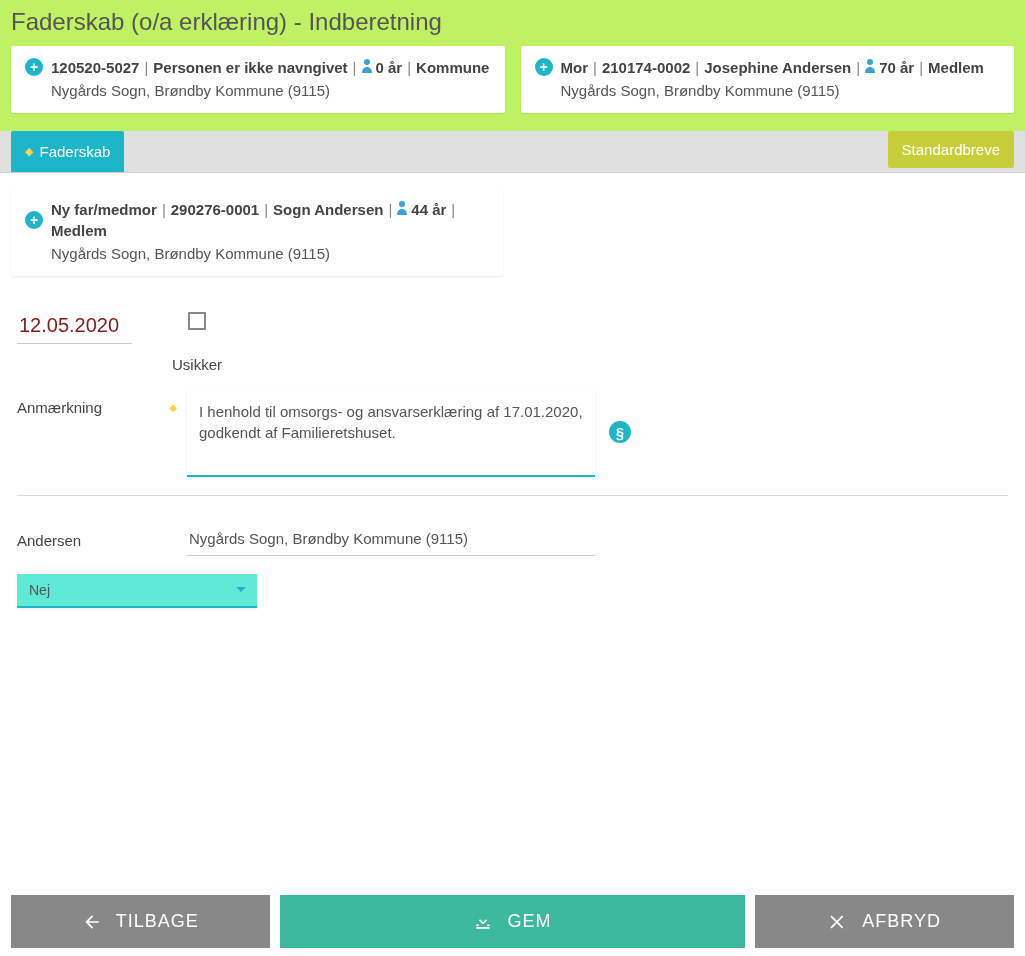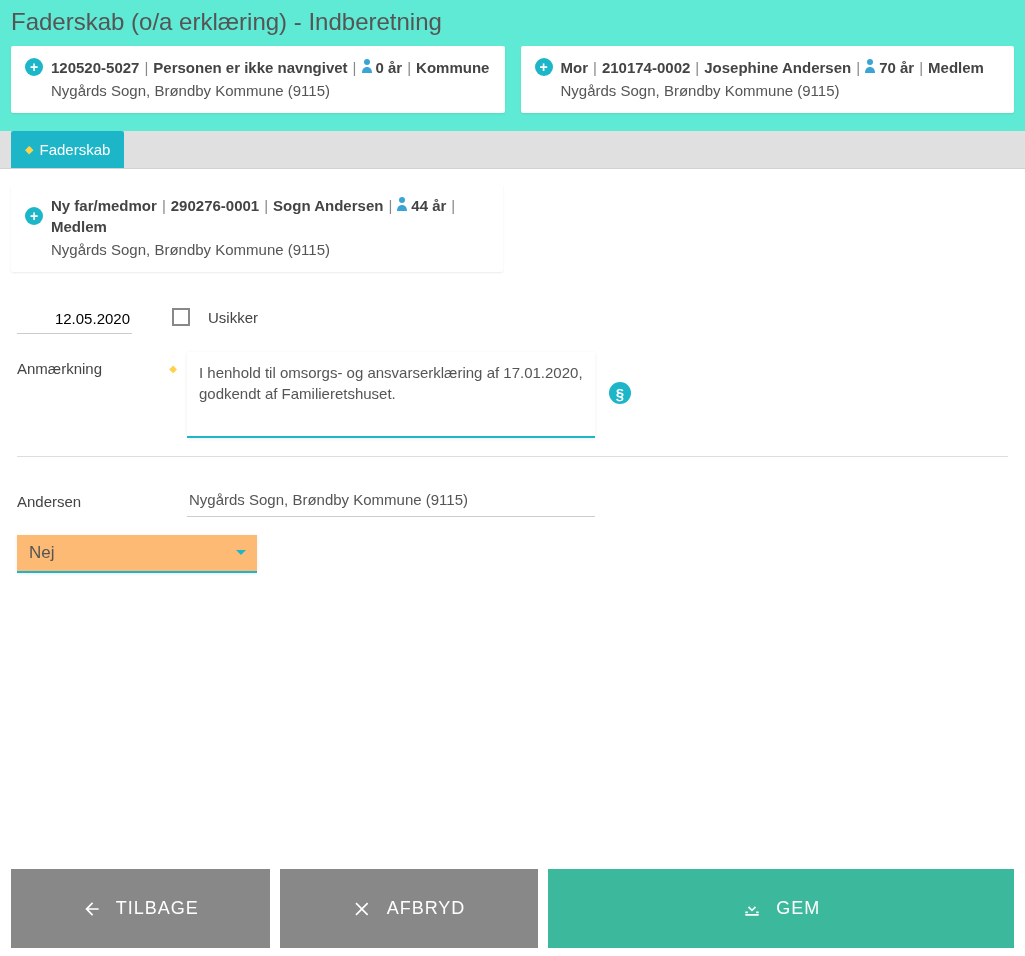--- a/index.html
+++ b/index.html
@@ -1,17 +1,17 @@
 <!DOCTYPE html>
 <html><head>
 <meta charset="utf-8">
 <style>
   * { box-sizing: border-box; margin: 0; padding: 0; }
   html, body { width: 1025px; height: 956px; font-family: Arial, Helvetica, sans-serif; background: #fff; color: #444; overflow: hidden; }
-  .header { background: #5eead4; padding: 8px 11px 18px 11px; }
+  .header { background: #bef264; padding: 8px 11px 18px 11px; }
   .page-title { font-size: 24px; font-weight: 400; color: #555; margin-bottom: 10px; }
   .cards-row { display: flex; gap: 16px; }
   .card { background: #fff; flex: 1; padding: 12px 14px 14px 14px; border-radius: 2px; box-shadow: 0 1px 2px rgba(0,0,0,0.08); }
   .card-line1 { display: flex; align-items: center; gap: 8px; }
   .plus-circle { width: 18px; height: 18px; border-radius: 50%; background: #1cb6c8; color: #fff; display: inline-flex; align-items: center; justify-content: center; font-size: 14px; font-weight: bold; flex-shrink: 0; line-height: 1; }
   .person-icon { display: inline-flex; align-items: center; color: #3ba4d6; }
   .person-icon svg { width: 10px; height: 14px; fill: currentColor; }
   .card-text { font-size: 15px; font-weight: 700; color: #444; display: inline-flex; align-items: flex-start; flex-wrap: wrap; gap: 4px; }
   .card-sep { color: #888; font-weight: 400; padding: 0 1px; }
   .card-line2 { font-size: 15px; color: #555; margin-top: 6px; margin-left: 26px; }
@@ -19,35 +19,35 @@
   .tab { background: #1cb6c8; color: #fff; font-size: 15px; padding: 10px 14px; display: inline-flex; align-items: center; gap: 6px; border-radius: 2px 2px 0 0; }
   .tab .diamond { color: #ffd24d; font-size: 11px; }
   .std-btn { background: #c6cf3a; color: #fff; font-size: 15px; padding: 10px 14px; border-radius: 2px; align-self: center; margin-bottom: 4px; cursor: pointer; }
   .content { padding: 16px 11px 0 11px; }
   .cards-row2 { display: flex; gap: 16px; margin-bottom: 30px; }
   .cards-row2 .card { max-width: 492px; }
   .form { padding: 0 6px; }
   .form-row { display: flex; align-items: flex-start; margin-bottom: 18px; }
   .form-label { width: 170px; font-size: 15px; color: #444; padding-top: 8px; display: flex; align-items: center; gap: 6px; }
   .form-label .diamond { color: #ffd24d; font-size: 10px; margin-left: auto; margin-right: 10px; }
-  .date-input { border: none; border-bottom: 1px solid #ccc; width: 115px; font-size: 15px; padding: 8px 2px 6px 2px; color: #000000; background: transparent; text-align: right; }
-  .chk-wrap { display: inline-flex; align-items: center; gap: 18px; margin-left: 40px; margin-top: 6px; }
+  .date-input { border: none; border-bottom: 1px solid #ccc; width: 115px; font-size: 20px; padding: 8px 2px 6px 2px; color: #7f1d1d; background: transparent; }
+  .chk-wrap { display: inline-flex; align-items: center; gap: 26px; margin-left: 40px; margin-top: 6px; flex-direction: column; }
   .chk { width: 18px; height: 18px; border: 2px solid #888; display: inline-flex; align-items: center; justify-content: center; }
   .chk.checked::after { content: "✓"; color: #555; font-size: 14px; font-weight: bold; line-height: 1; }
   .chk-label { font-size: 15px; color: #444; }
   .textarea { width: 408px; height: 86px; border: none; border-bottom: 2px solid #1cb6c8; box-shadow: 0 1px 3px rgba(0,0,0,0.08); padding: 10px 12px; font-size: 15px; color: #555; font-family: inherit; resize: none; line-height: 1.4; }
   .para-icon { width: 22px; height: 22px; border-radius: 50%; background: #1cb6c8; color: #fff; display: inline-flex; align-items: center; justify-content: center; font-size: 15px; font-weight: bold; margin-left: 14px; margin-top: 30px; cursor: pointer; }
   hr.sep { border: none; border-top: 1px solid #ddd; margin: 10px 0 28px 0; }
   .read-input { border: none; border-bottom: 1px solid #ccc; width: 408px; font-size: 15px; padding: 6px 2px 8px 2px; color: #555; background: transparent; }
   .select-wrap { position: relative; width: 240px; }
-  .select-box { border: none; border-bottom: 2px solid #1cb6c8; box-shadow: 0 1px 3px rgba(0,0,0,0.08); width: 100%; padding: 8px 30px 8px 12px; font-size: 17px; color: #555; background: #fdba74; cursor: pointer; }
+  .select-box { border: none; border-bottom: 2px solid #1cb6c8; box-shadow: 0 1px 3px rgba(0,0,0,0.08); width: 100%; padding: 8px 30px 8px 12px; font-size: 14px; color: #555; background: #5eead4; cursor: pointer; }
   .select-caret { position: absolute; right: 10px; top: 50%; transform: translateY(-50%); color: #1cb6c8; pointer-events: none; }
   .select-caret svg { width: 12px; height: 12px; fill: currentColor; }
   .footer { position: absolute; bottom: 0; left: 0; right: 0; display: flex; padding: 6px 11px 8px 11px; gap: 10px; background: #fff; }
-  .fbtn { flex: 1; background: #888; color: #fff; font-size: 18px; letter-spacing: 1px; padding: 29px 0; display: inline-flex; align-items: center; justify-content: center; gap: 14px; cursor: pointer; }
+  .fbtn { flex: 1; background: #888; color: #fff; font-size: 18px; letter-spacing: 1px; padding: 16px 0; display: inline-flex; align-items: center; justify-content: center; gap: 14px; cursor: pointer; }
   .fbtn.save { flex: 1.8; background: #3cb99c; }
   .fbtn svg { width: 20px; height: 20px; fill: currentColor; }
 </style>
 </head>
 <body>
 
 <div class="header">
   <div class="page-title">Faderskab (o/a erklæring) - Indberetning</div>
 
   <div class="cards-row">
@@ -97,20 +97,21 @@
       <div class="card-line2">Nygårds Sogn, Brøndby Kommune (9115)</div>
     </div>
   </div>
 </div>
 
 <div class="tabbar">
   <div class="tab">
     <span class="diamond">◆</span>
     <span>Faderskab</span>
   </div>
+  <div class="std-btn">Standardbreve</div>
 </div>
 
 <div class="content">
   <div class="cards-row2">
     <div class="card">
       <div class="card-line1">
         <span class="plus-circle">+</span>
         <span class="card-text">
           <span>Ny far/medmor</span>
           <span class="card-sep">|</span>
@@ -170,25 +171,25 @@
   </div>
 </div>
 
 <div class="footer">
   <div class="fbtn">
     <svg viewBox="0 0 24 24">
         <path d="M20 11H7.8l5.6-5.6L12 4l-8 8 8 8 1.4-1.4L7.8 13H20z"></path>
       </svg>
     <span>TILBAGE</span>
   </div>
+  <div class="fbtn save">
+    <svg viewBox="0 0 24 24">
+        <path d="M12 2v10.2l3.5-3.5 1.4 1.4L12 15 7.1 10.1l1.4-1.4L12 12.2V2h0zM4 18h16v2H4v-2zm0-3h3v2H4v-2zm13 0h3v2h-3v-2z"></path>
+      </svg>
+    <span>GEM</span>
+  </div>
   <div class="fbtn">
     <svg viewBox="0 0 24 24">
         <path d="M18.3 5.7L12 12l6.3 6.3-1.4 1.4L10.6 13.4 4.3 19.7 2.9 18.3 9.2 12 2.9 5.7 4.3 4.3l6.3 6.3 6.3-6.3z"></path>
       </svg>
     <span>AFBRYD</span>
   </div>
-  <div class="fbtn save">
-    <svg viewBox="0 0 24 24">
-        <path d="M12 2v10.2l3.5-3.5 1.4 1.4L12 15 7.1 10.1l1.4-1.4L12 12.2V2h0zM4 18h16v2H4v-2zm0-3h3v2H4v-2zm13 0h3v2h-3v-2z"></path>
-      </svg>
-    <span>GEM</span>
-  </div>
 </div>
 
 </body></html>

